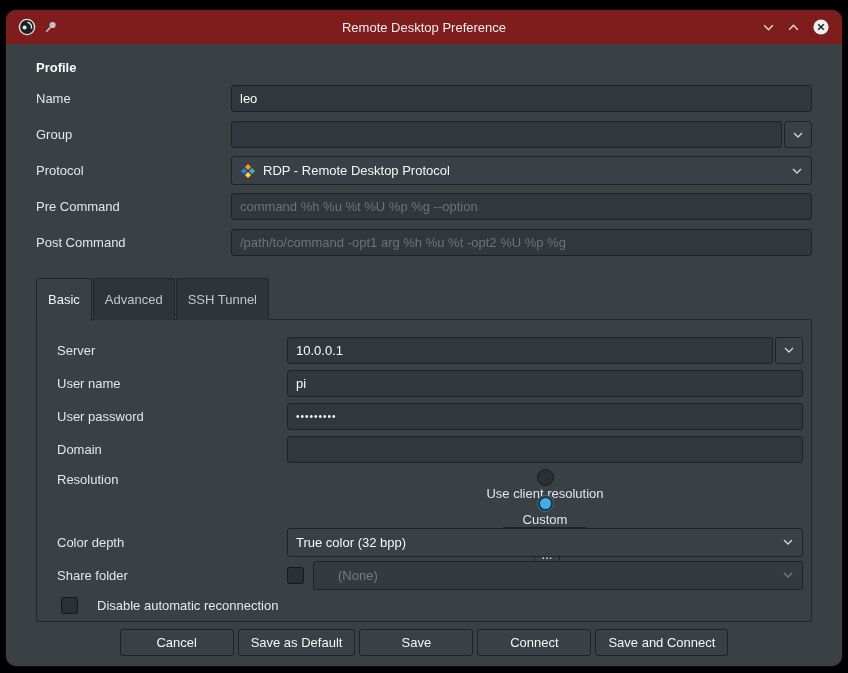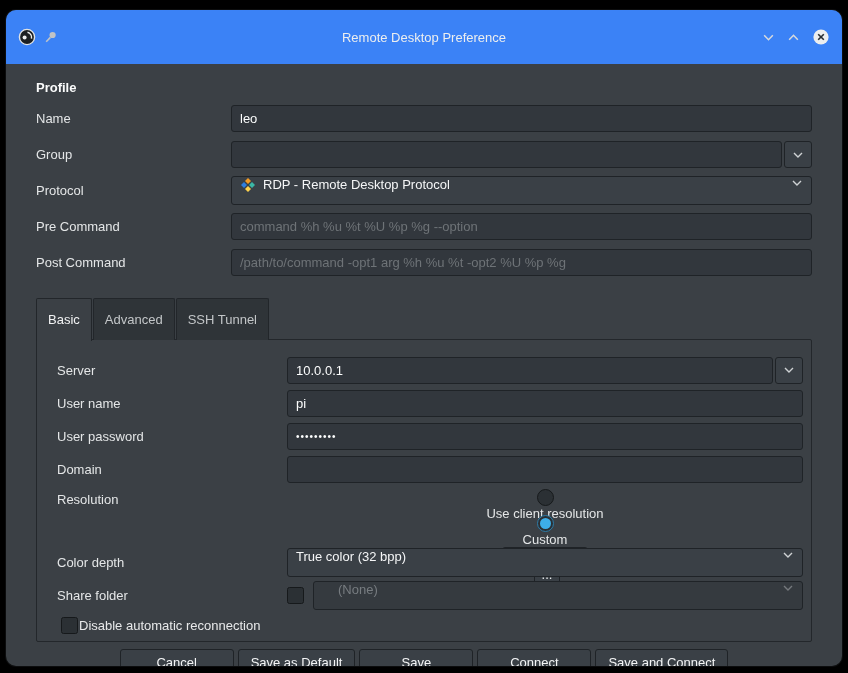--- a/index.html
+++ b/index.html
@@ -1,52 +1,52 @@
 <!DOCTYPE html>
 <html><head>
 <meta charset="utf-8">
 <style>
   html,body{margin:0;padding:0;background:#000;}
   .screen{position:relative;width:848px;height:673px;background:#000;font-family:"Liberation Sans",sans-serif;overflow:hidden;}
   .window{position:absolute;left:6px;top:10px;width:836px;height:656px;background:#3b4045;border-radius:10px;overflow:hidden;box-shadow:0 0 0 1px #0c0d0e;}
   
-  .titlebar{height:54px;background:#3b82f6;display:flex;align-items:center;padding:0 12px;color:#f2f3f4;}
+  .titlebar{height:34px;background:#7f1d1d;display:flex;align-items:center;padding:0 12px;color:#f2f3f4;}
   .tb-left{display:flex;align-items:center;gap:8px;width:120px;}
   .tb-title{flex:1;text-align:center;font-size:13px;color:#eceeef;}
   .tb-right{display:flex;align-items:center;gap:12px;width:120px;justify-content:flex-end;}
   .tb-btn{display:flex;align-items:center;justify-content:center;cursor:default;background:none;border:none;padding:0;}
   
   .body{padding:0 30px;}
   .section-label{margin:16px 0 10px;font-size:13px;font-weight:bold;color:#fbfcfc;}
   .prow{display:flex;align-items:center;margin-bottom:9px;height:27px;}
   .flabel{width:195px;font-size:13px;color:#e4e6e7;flex:none;}
   .tinput{flex:1;height:25px;background:#32373d;border:1px solid #1f2327;border-radius:3px;color:#fcfdfd;font-size:13px;padding:0 8px;font-family:"Liberation Sans",sans-serif;outline:none;min-width:0;}
   .tinput::placeholder{color:#6e7377;}
   .sqbtn{flex:none;width:28px;height:27px;margin-left:2px;background:#3a4046;border:1px solid #1f2327;border-radius:3px;display:flex;align-items:center;justify-content:center;padding:0;}
-  .combo{flex:1;height:27px;background:#3a4046;border:1px solid #1f2327;border-radius:3px;display:flex;align-items:flex-start;padding:0 8px;color:#f5f6f7;font-size:13px;gap:7px;min-width:0;}
+  .combo{flex:1;height:27px;background:#3a4046;border:1px solid #1f2327;border-radius:3px;display:flex;align-items:center;padding:0 8px;color:#f5f6f7;font-size:13px;gap:7px;min-width:0;}
   .combo .ctext{flex:1;white-space:nowrap;overflow:hidden;}
   .combo.disabled{background:#353a3f;color:#777c80;}
   .combo.disabled .ctext{padding-left:16px;}
   
   .tabs{display:flex;margin-top:22px;position:relative;z-index:2;}
   .tab{background:#2f3438;border:1px solid #22262a;border-bottom:none;color:#c3c6c8;font-size:13px;padding:13px 11px;border-radius:2px 2px 0 0;margin-right:1px;cursor:default;}
   .tab.active{background:#3b4045;color:#f2f3f4;padding-bottom:7px;margin-bottom:-1px;}
   .frame{border:1px solid #23272b;border-radius:0 2px 2px 2px;margin-top:-1px;padding:17px 8px 6px 20px;position:relative;z-index:1;}
   .frow{display:flex;align-items:center;margin-bottom:7px;height:26px;}
   .flabel2{width:230px;font-size:13px;color:#e4e6e7;flex:none;}
   .res-block{display:flex;margin-bottom:8px;}
   .res-col{flex:1;min-width:0;}
   .radio-row{display:flex;align-items:center;gap:0;height:20px;margin-bottom:6px;font-size:13px;color:#e4e6e7;flex-direction:column;}
   .radio-row.second{height:26px;margin-bottom:0;}
   .radio{width:15px;height:15px;border-radius:50%;background:#2b3034;border:1px solid #16191b;flex:none;position:relative;}
   .radio.selected{border-color:#2d7ca8;}
   .radio.selected::after{content:"";position:absolute;left:2px;top:2px;width:11px;height:11px;border-radius:50%;background:#3daee9;}
   .checkbox{width:15px;height:15px;border-radius:2.5px;background:#2b3034;border:1px solid #16191b;flex:none;}
   .morebtn{flex:none;width:26px;height:26px;margin-left:4px;background:#3a4046;border:1px solid #1f2327;border-radius:3px;color:#e8eaeb;font-size:13px;display:flex;align-items:center;justify-content:center;padding:0 0 6px 0;}
-  .reconnect-row{display:flex;align-items:center;gap:1px;height:20px;margin:6px 0 0 4px;font-size:13px;color:#e8e9ea;}
+  .reconnect-row{display:flex;align-items:center;gap:19px;height:20px;margin:6px 0 0 4px;font-size:13px;color:#e8e9ea;}
   
   .footer{display:flex;justify-content:center;gap:4px;margin-top:7px;}
   .fbtn{min-width:114px;height:27px;background:#3a4046;border:1px solid #1f2327;border-radius:3px;color:#f4f5f6;font-size:13px;font-family:"Liberation Sans",sans-serif;padding:0 12px;}
   svg{display:block;}
 </style>
 </head>
 <body>
 
 <div class="screen">
   <div class="window">

